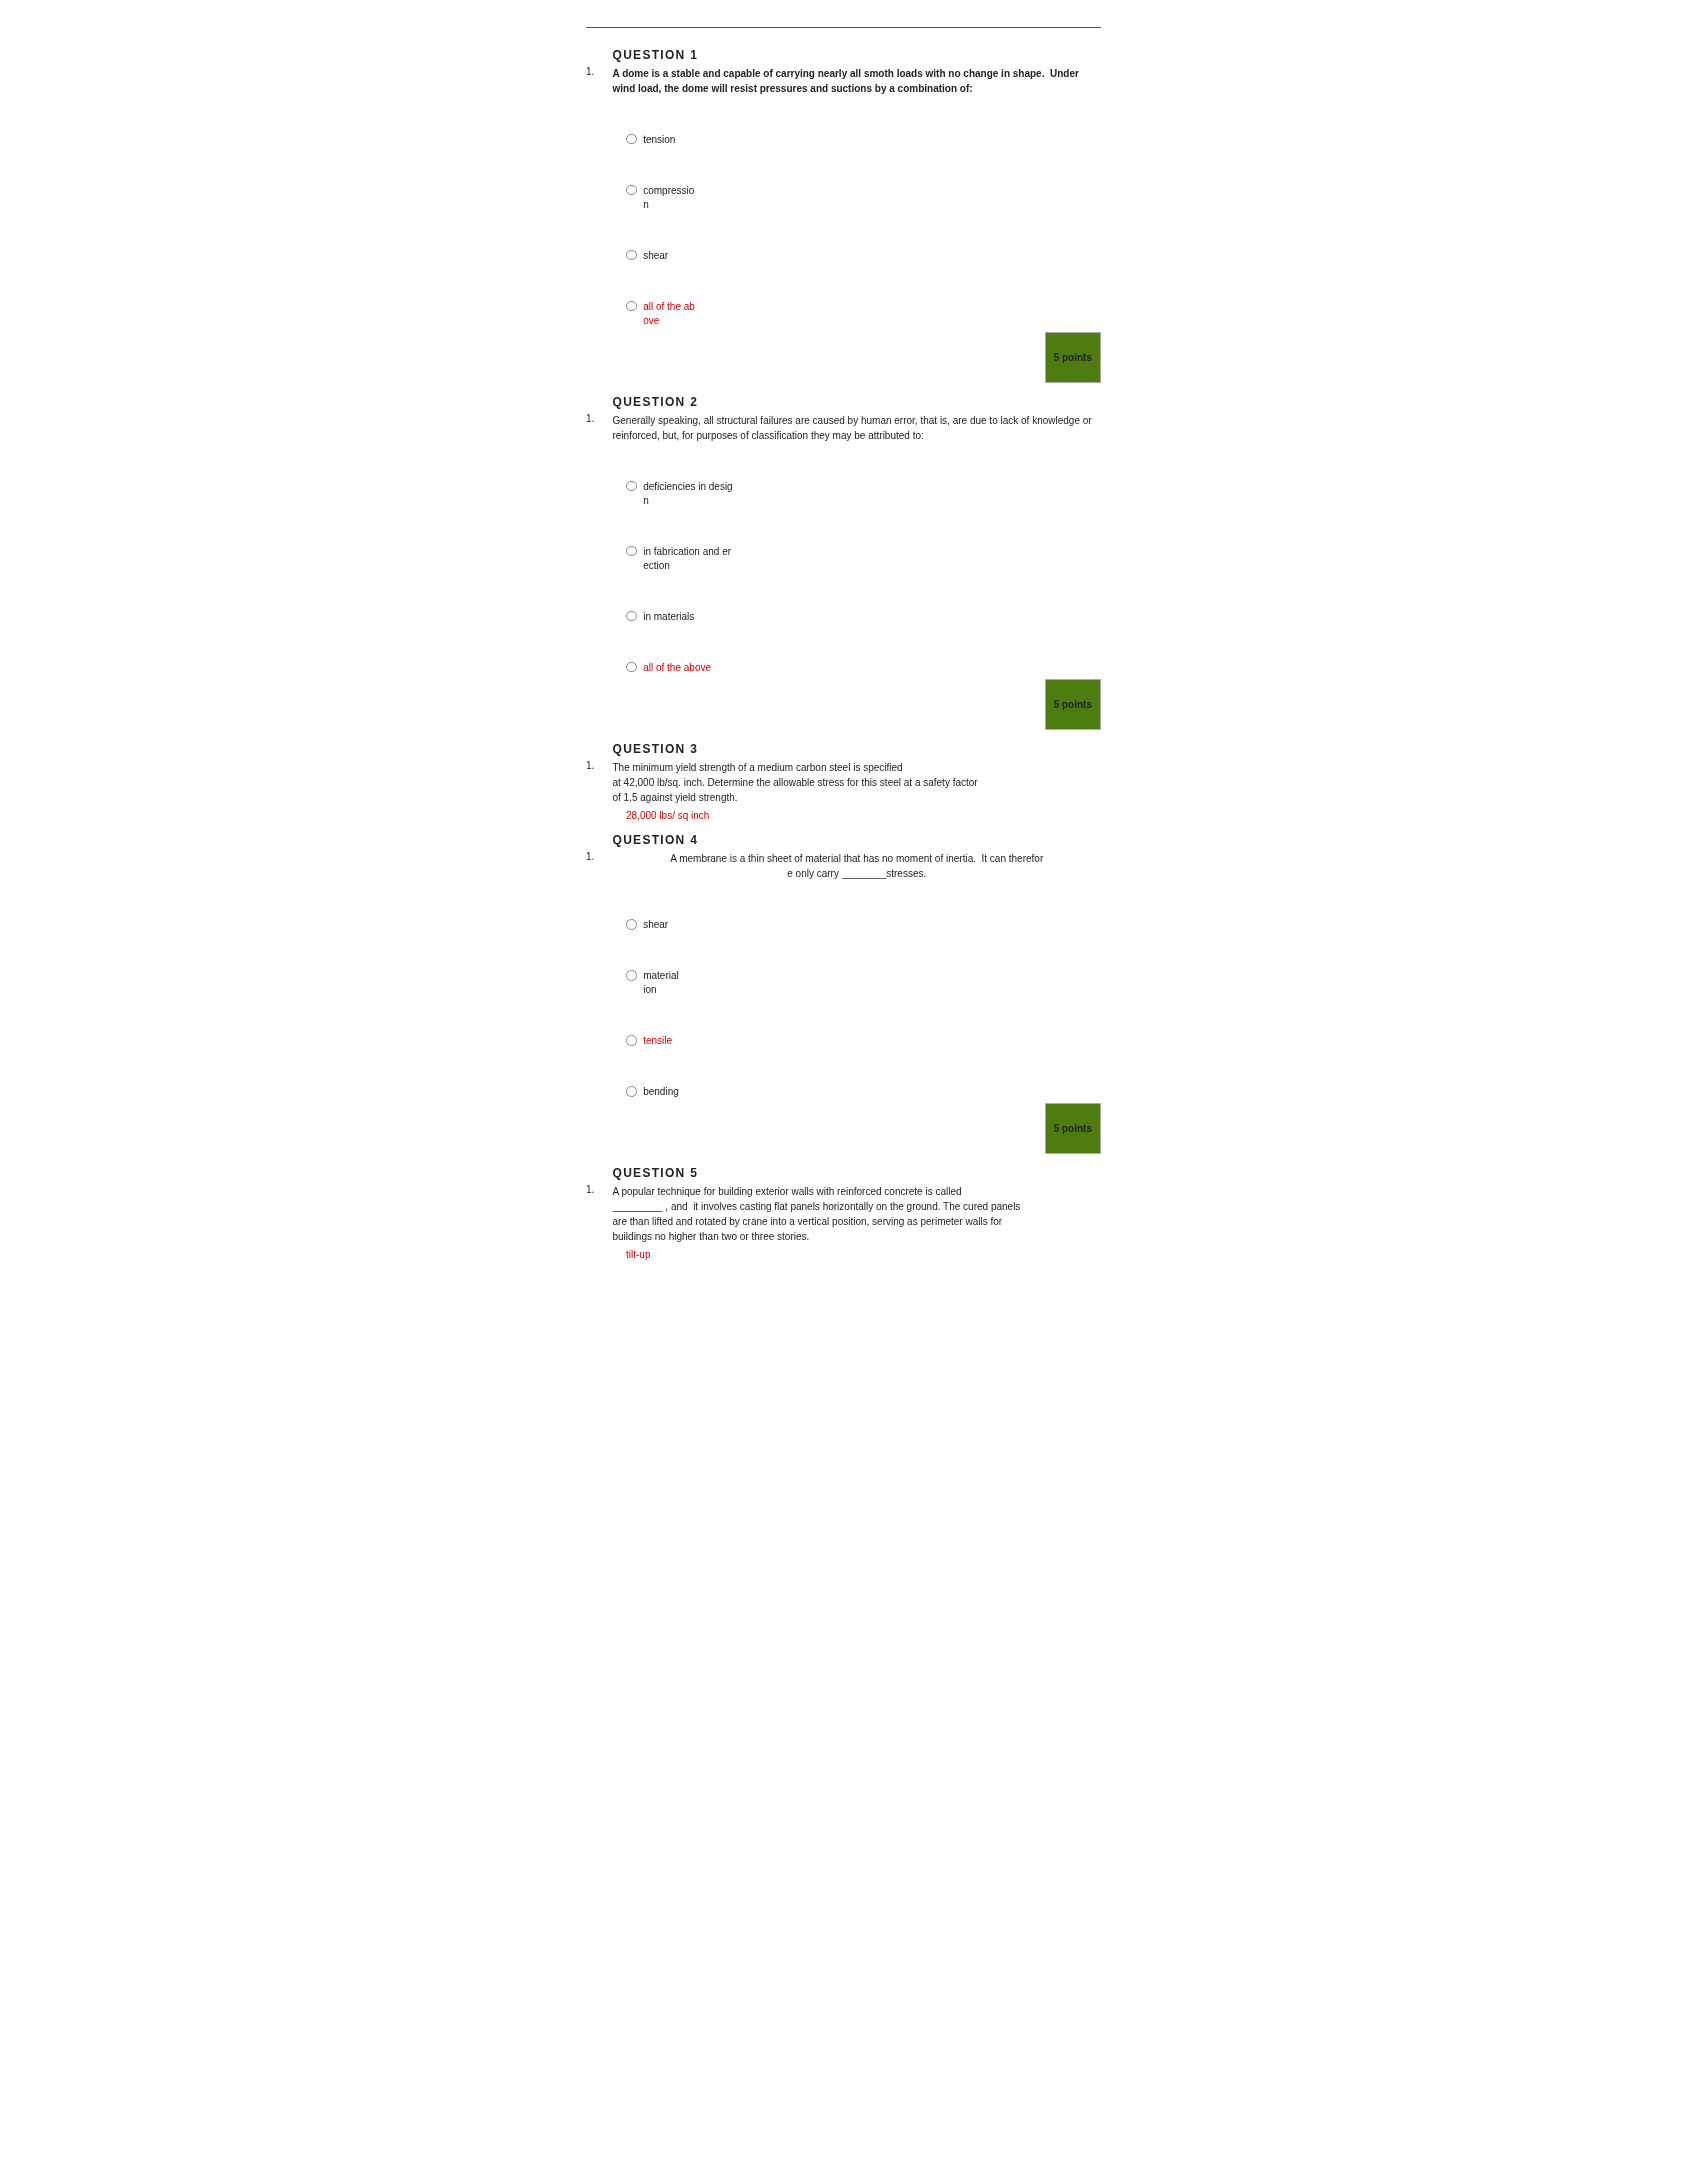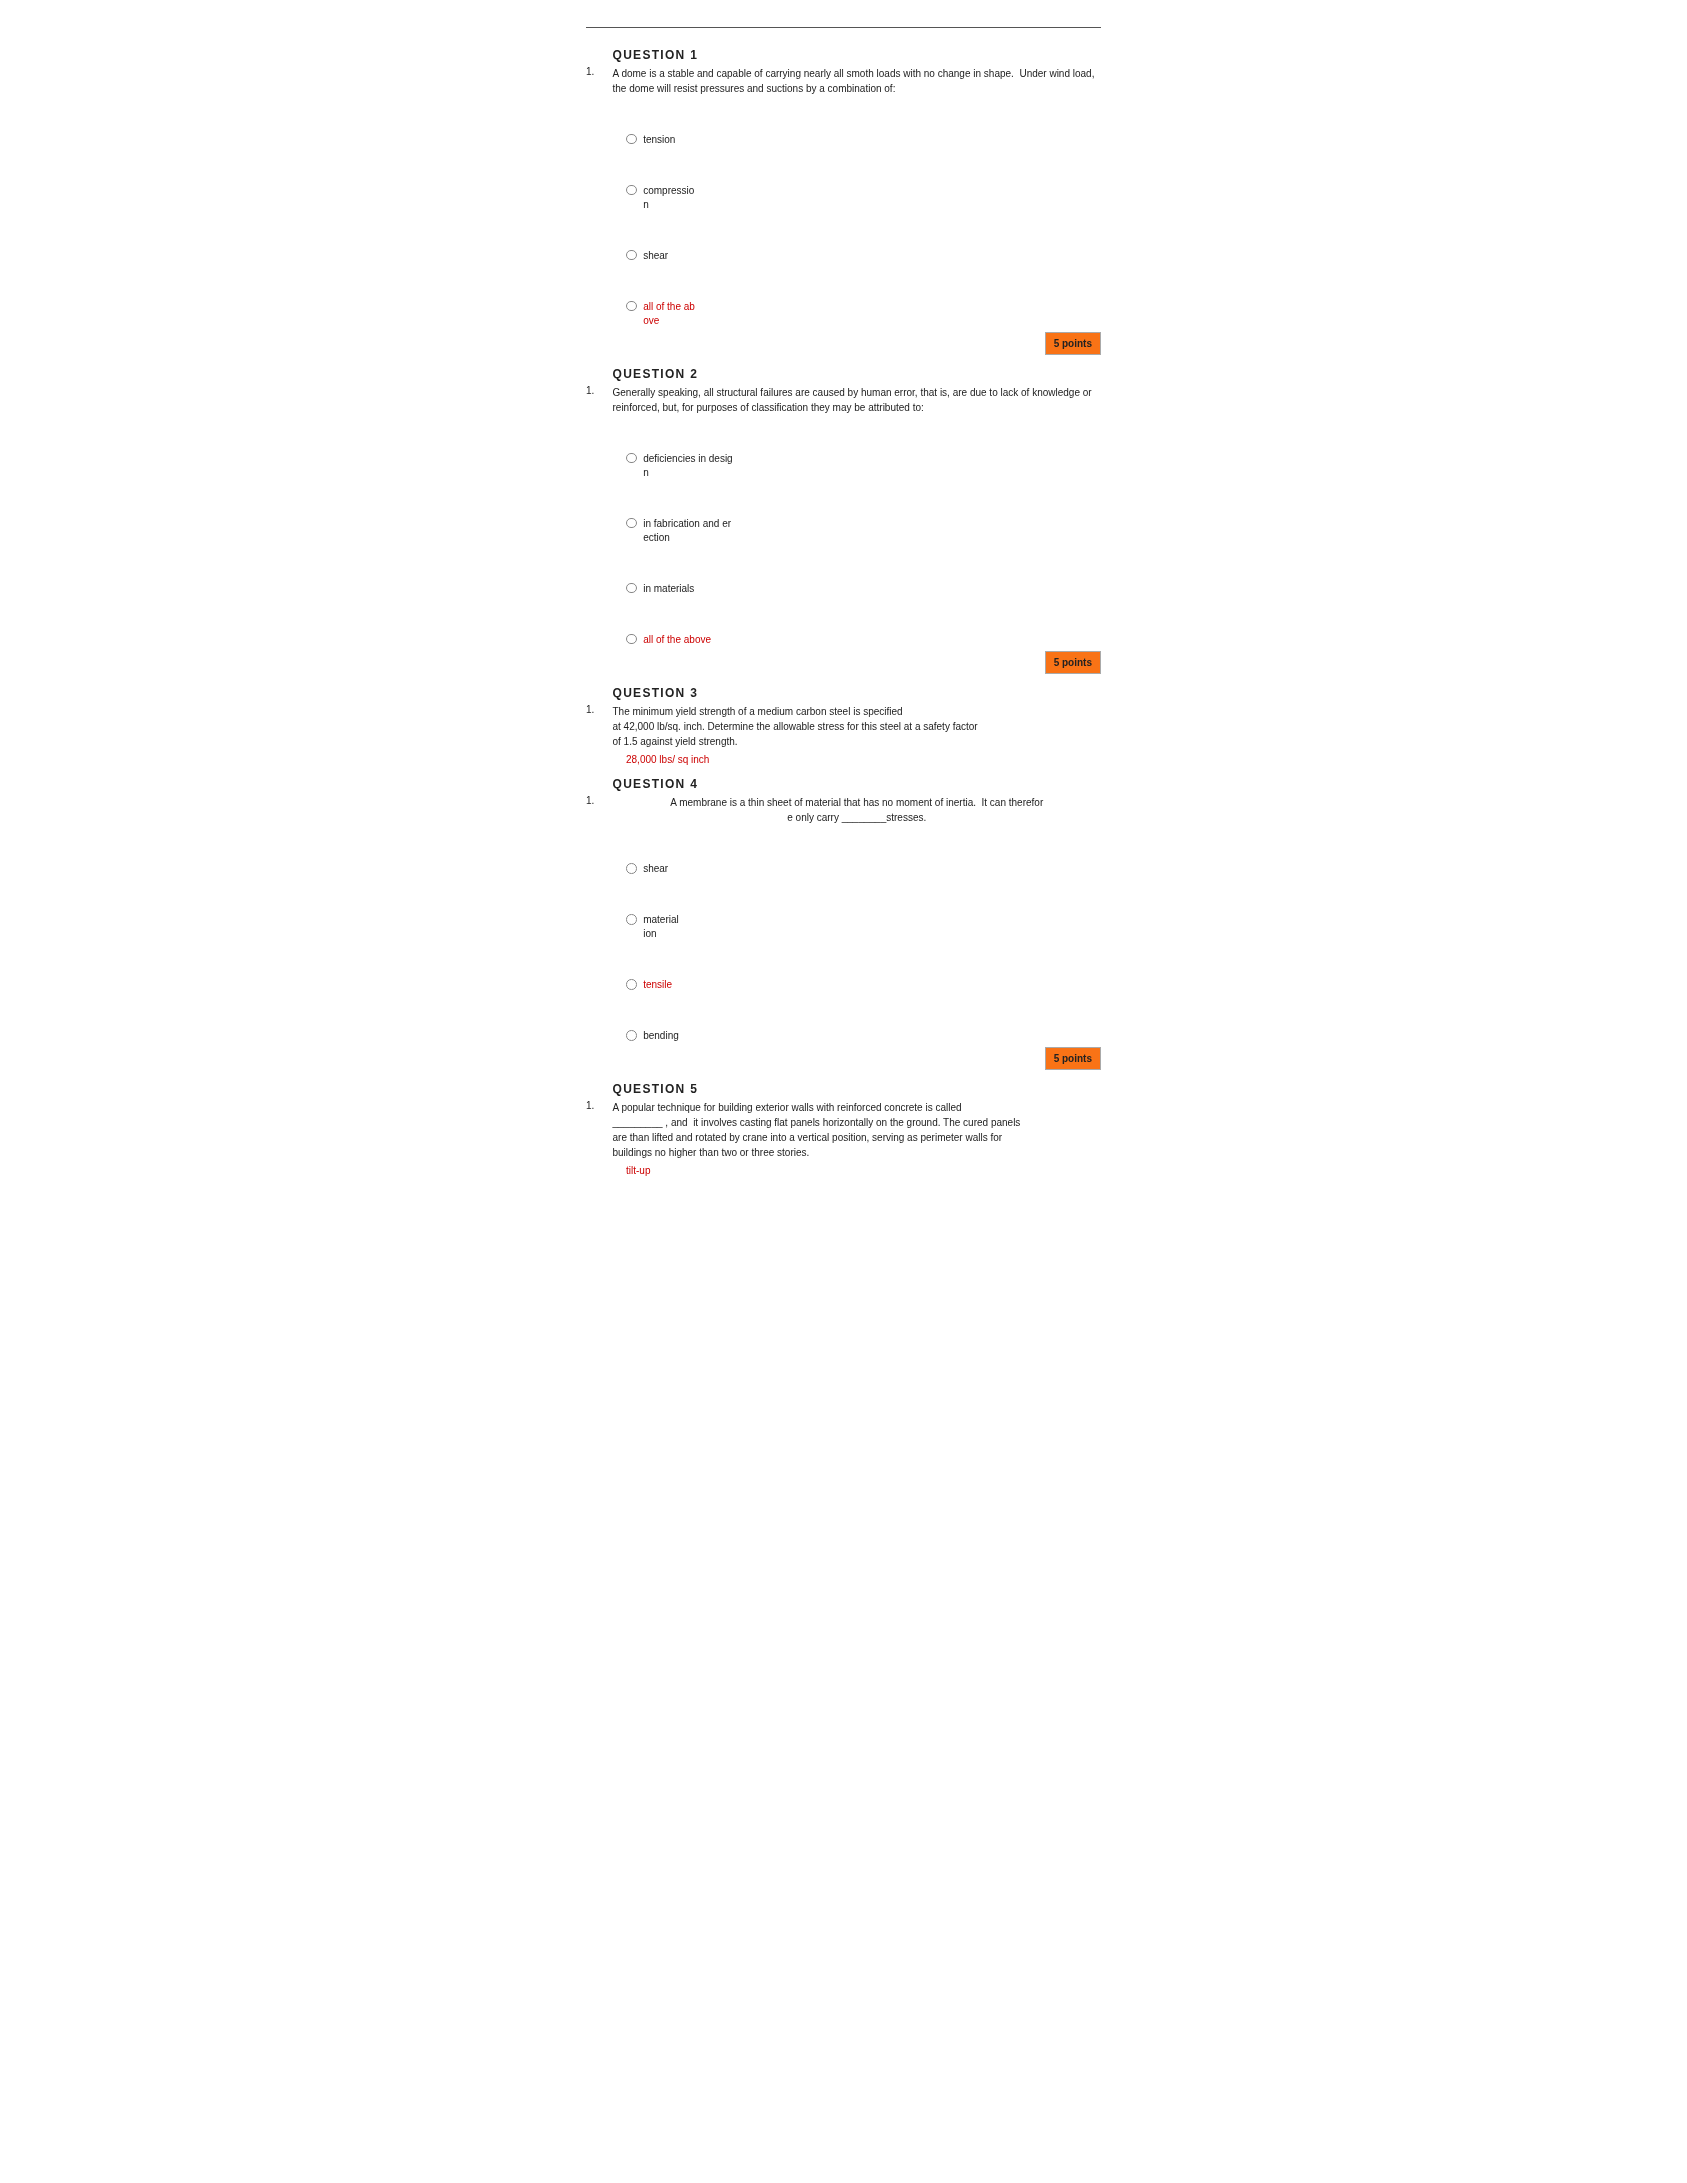--- a/index.html
+++ b/index.html
@@ -65,37 +65,37 @@
     .answer-red {
       color: #c00;
     }
     .points-row {
       display: flex;
       justify-content: flex-end;
       margin-bottom: 6.6px;
     }
     .points-box {
       border: 0.7px solid #aaa;
-      padding: 5px 8px;
+      padding: 19px 8px;
       font-weight: bold;
       font-size: 10px;
-      background: #f97316;
+      background: #4d7c0f;
     }
   </style>
 </head>
 <body>
 
 <div class="top-line"></div>
 
 <div id="questions-container">
     <div class="question-block">
       <div class="question-header">QUESTION 1</div>
       <div class="question-body">
         <div class="question-number">1.</div>
-        <div class="question-text" style="white-space: pre-wrap;">A dome is a stable and capable of carrying nearly all smoth loads with no change in shape.  Under wind load, the dome will resist pressures and suctions by a combination of:</div>
+        <div class="question-text" style="white-space: pre-wrap; font-weight: bold;">A dome is a stable and capable of carrying nearly all smoth loads with no change in shape.  Under wind load, the dome will resist pressures and suctions by a combination of:</div>
       </div>
       <div class="options">
         <div class="option-row">
           <span class="radio-circle"></span>
           <span class="option-text" style="white-space: pre-wrap;">tension</span>
         </div>
         <div class="option-row">
           <span class="radio-circle"></span>
           <span class="option-text" style="white-space: pre-wrap;">compressio
 n</span>

